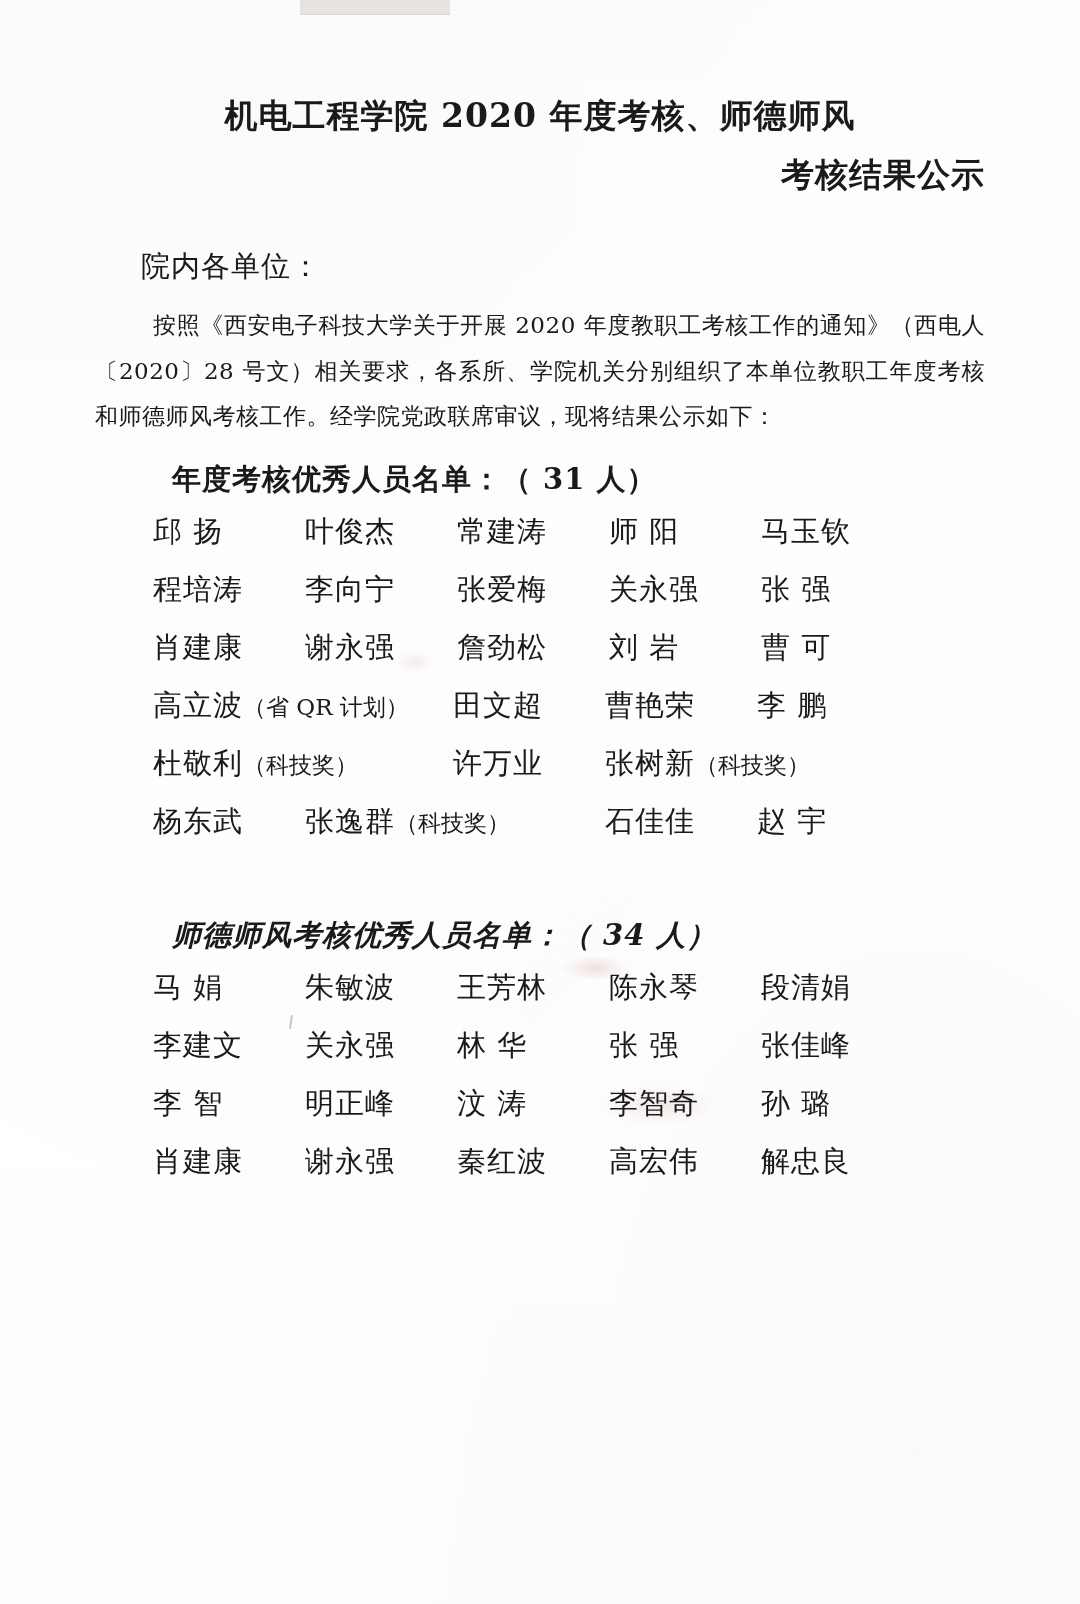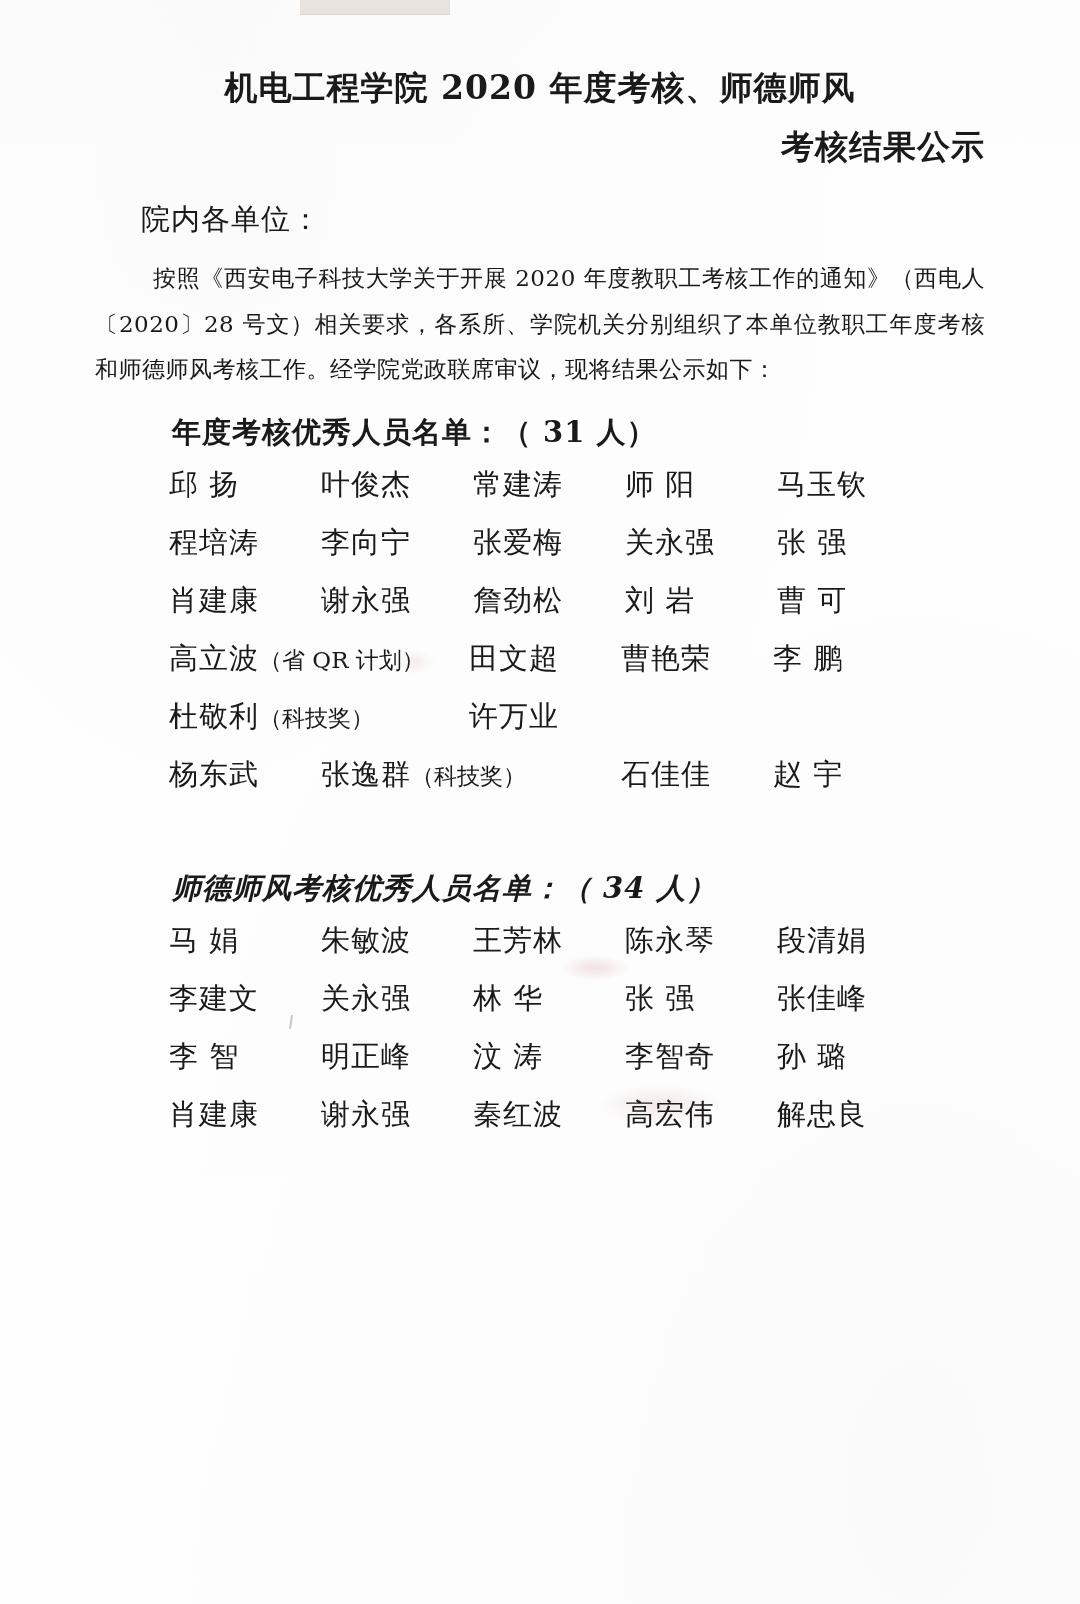--- a/index.html
+++ b/index.html
@@ -41,31 +41,31 @@
     padding: 0 95px;
     box-sizing: border-box;
   }
 
   .title {
     text-align: center;
     font-weight: bold;
     font-size: 33px;
     letter-spacing: 1px;
     line-height: 1.55;
-    margin-top: 62px;
+    margin-top: 90px;
   }
   .title .line2 {
     display: block;
     margin-top: 8px;
     text-align: right;
   }
 
   .salutation {
     font-size: 29px;
-    margin-top: 28px;
+    margin-top: 47px;
     margin-left: 46px;
     letter-spacing: 1px;
   }
 
   .para {
     font-size: 23px;
     line-height: 1.98;
     text-align: justify;
     text-justify: inter-ideograph;
     margin-top: 16px;
@@ -80,21 +80,21 @@
     margin-left: 77px;
     letter-spacing: 1px;
   }
   .section-heading.second {
     margin-top: 56px;
     font-style: italic;
   }
 
   .name-grid {
     margin-top: 12px;
-    margin-left: 74px;
+    margin-left: 58px;
     margin-right: 10px;
   }
   .name-row {
     display: flex;
     align-items: baseline;
     height: 58px;
     font-size: 29px;
     letter-spacing: 1px;
   }
   .name-row .cell {
@@ -185,20 +185,21 @@
     </div>
     <div class="name-row">
       <div class="cell xwide"><span>高立波</span><span class="note">（省 QR 计划）</span></div>
       <div class="cell">田文超</div>
       <div class="cell">曹艳荣</div>
       <div class="cell">李  鹏</div>
     </div>
     <div class="name-row">
       <div class="cell xwide"><span>杜敬利</span><span class="note">（科技奖）</span></div>
       <div class="cell">许万业</div>
+      <div class="cell wide"><span>张树新</span><span class="note">（科技奖）</span></div>
     </div>
     <div class="name-row">
       <div class="cell">杨东武</div>
       <div class="cell xwide"><span>张逸群</span><span class="note">（科技奖）</span></div>
       <div class="cell">石佳佳</div>
       <div class="cell">赵  宇</div>
     </div>
   </div>
 
   <div class="section-heading second">师德师风考核优秀人员名单：（ 34 人）</div>

